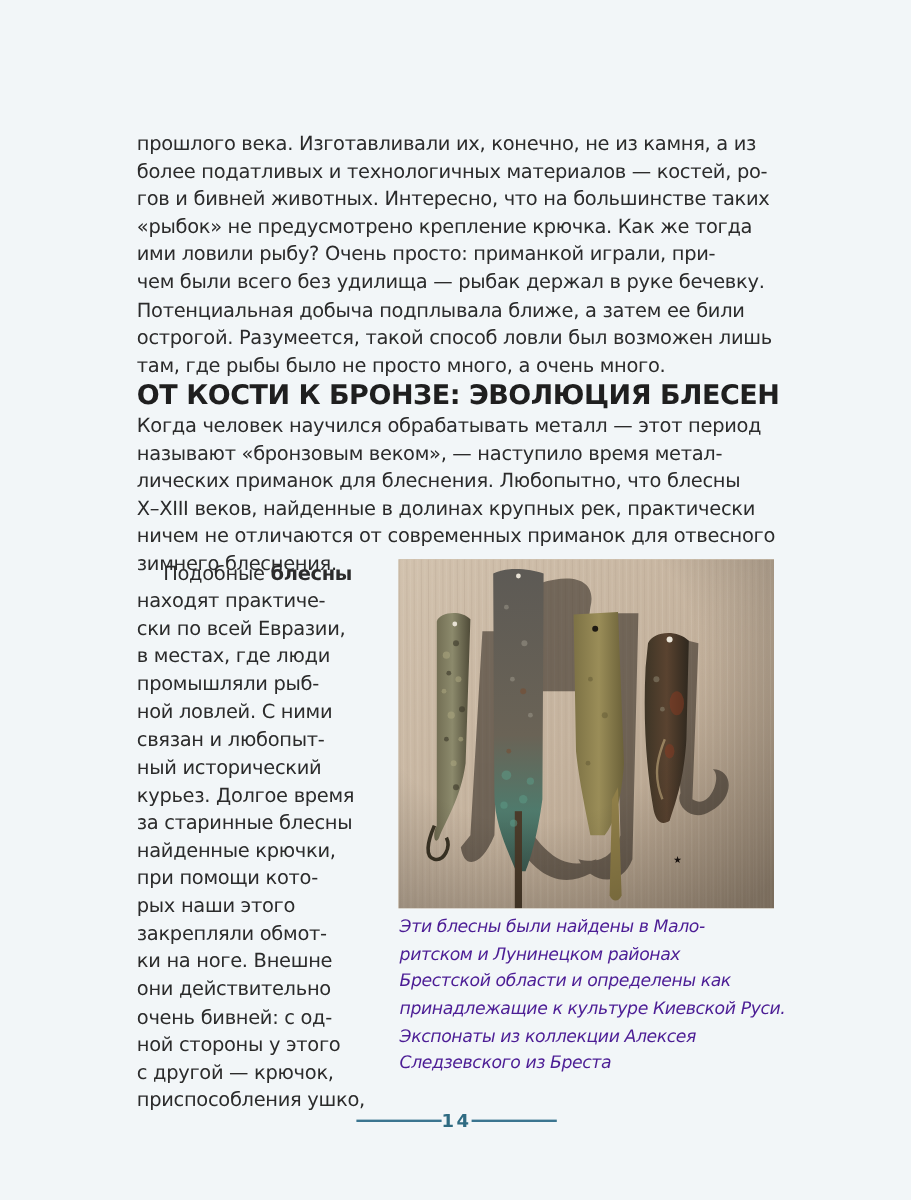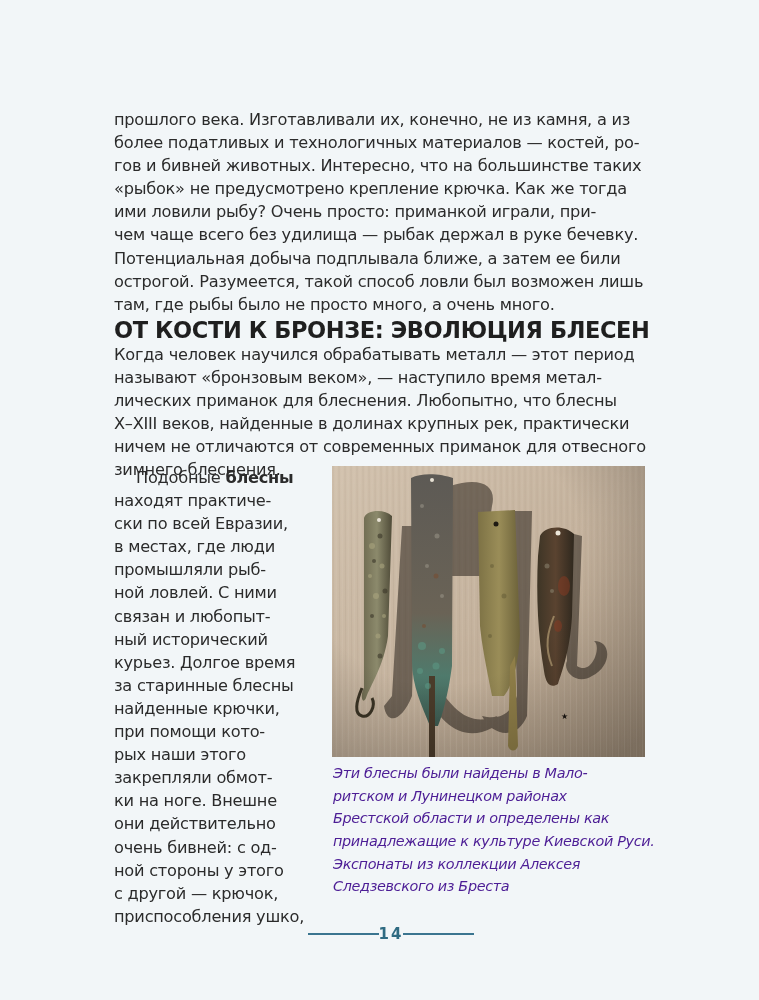--- a/index.html
+++ b/index.html
@@ -50,41 +50,41 @@
       font-size: 14.4px;
       line-height: 22.7px;
       letter-spacing: -0.35px;
       color: #4c1d95;
       white-space: nowrap;
     }
     .folio {
       position: absolute;
       left: 297px; top: 922px;
       width: 188px; height: 24px;
-      display: flex; align-items: center; justify-content: center;
+      display: flex; align-items: center; justify-content: flex-start;
     }
     .folio .rule { width: 71px; height: 2px; background: #3b7590; }
     .folio .num {
       font-family: "DejaVu Sans", sans-serif;
       font-weight: bold; font-size: 15px; letter-spacing: 2px;
       color: #2f6b82;
     }
   </style>
 </head>
 <body>
 
 <div class="page">
 
   <div class="p" style="top:108px;">
     <span class="line">прошлого века. Изготавливали их, конечно, не из камня, а из</span>
     <span class="line">более податливых и технологичных материалов — костей, ро-</span>
     <span class="line">гов и бивней животных. Интересно, что на большинстве таких</span>
     <span class="line">«рыбок» не предусмотрено крепление крючка. Как же тогда</span>
     <span class="line">ими ловили рыбу? Очень просто: приманкой играли, при-</span>
-    <span class="line">чем чаще всего без удилища — рыбак держал в руке бечевку.</span>
+    <span class="line">чем были всего без удилища — рыбак держал в руке бечевку.</span>
     <span class="line">Потенциальная добыча подплывала ближе, а затем ее били</span>
     <span class="line">острогой. Разумеется, такой способ ловли был возможен лишь</span>
     <span class="line">там, где рыбы было не просто много, а очень много.</span>
   </div>
 
   <div class="heading">ОТ КОСТИ К БРОНЗЕ: ЭВОЛЮЦИЯ БЛЕСЕН</div>
 
   <div class="p" style="top:343px;">
     <span class="line">Когда человек научился обрабатывать металл — этот период</span>
     <span class="line">называют «бронзовым веком», — наступило время метал-</span>

